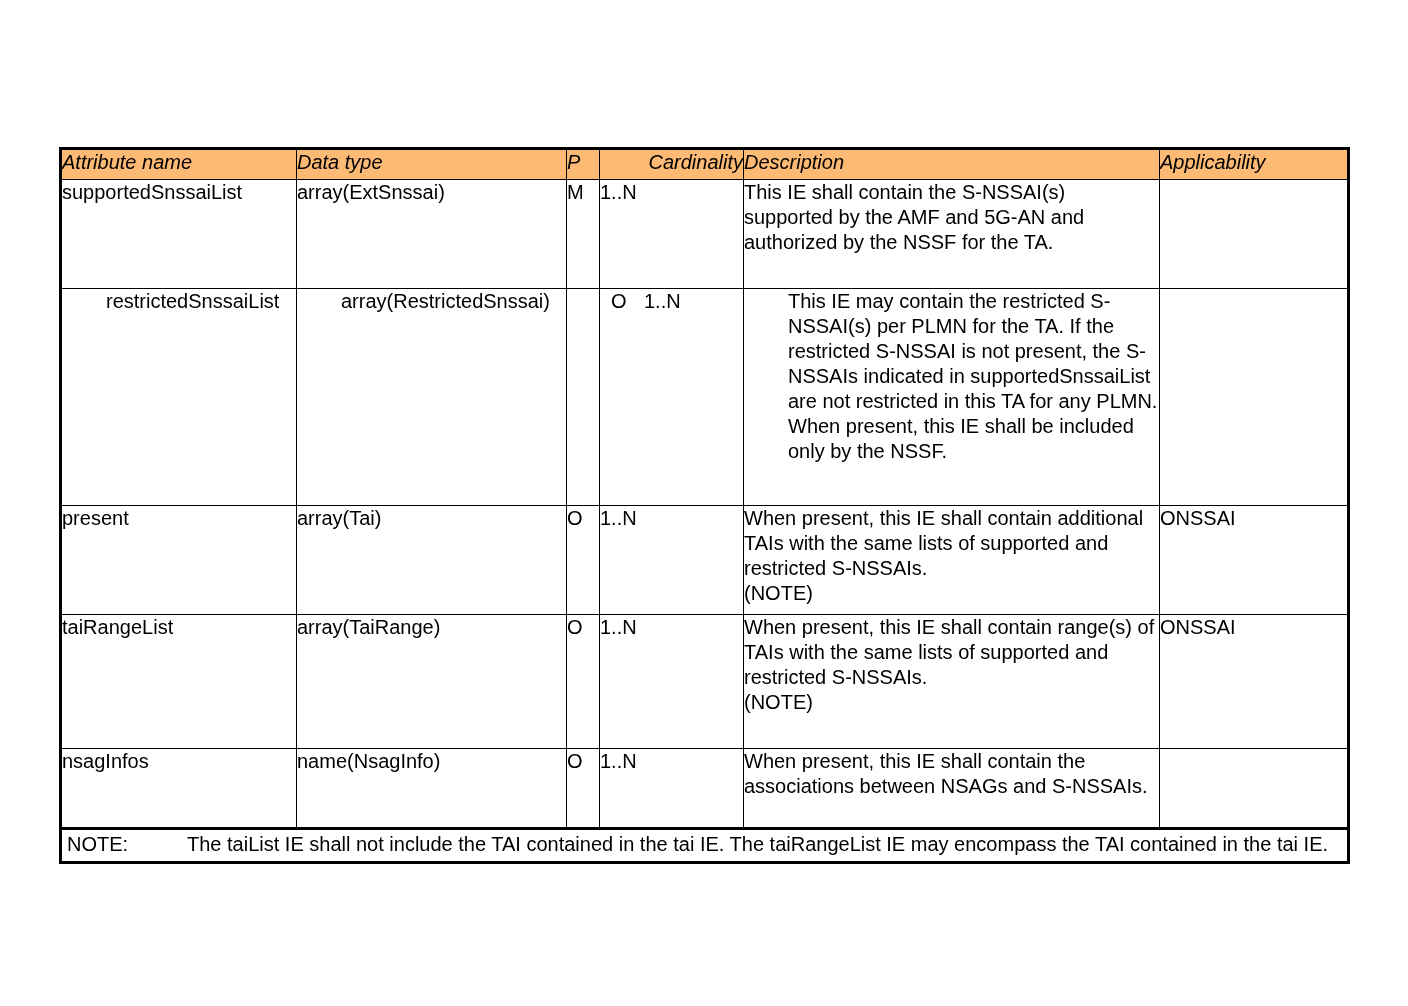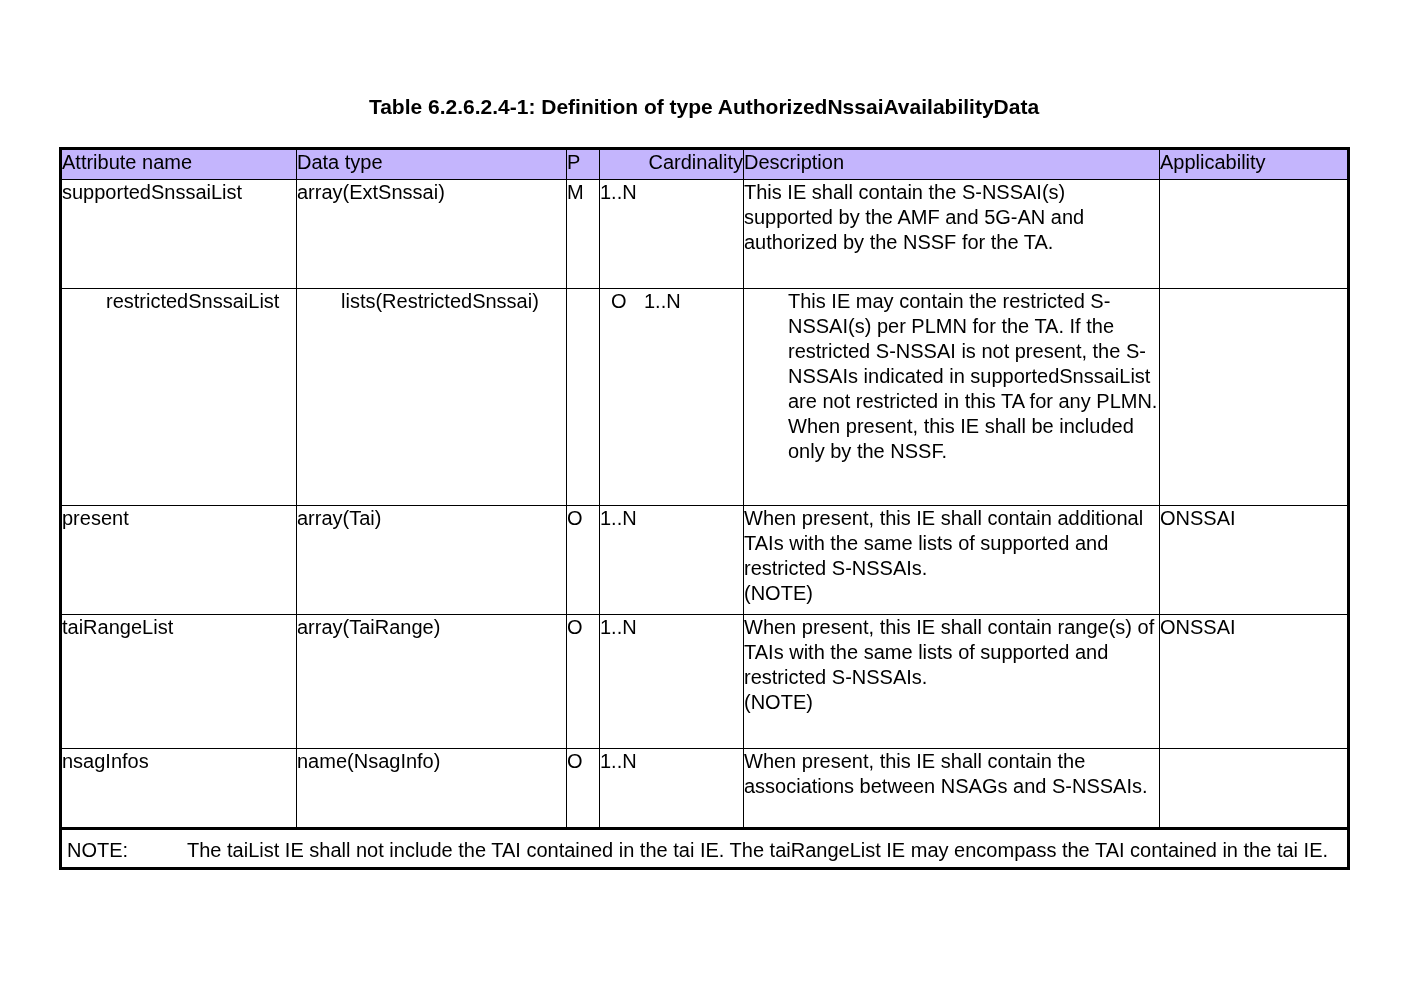--- a/index.html
+++ b/index.html
@@ -68,26 +68,27 @@
     border: 1px solid #000;
     padding: 0;
     vertical-align: top;
     font-size: 20px;
     line-height: 25px;
     font-weight: normal;
     text-align: left;
   }
   
   thead th {
-    background: #c4b5fd;
+    background: #fdba74;
     font-weight: bold;
     text-align: center;
     height: 29px;
     padding: 1px 3px 2px 3px;
     border-bottom: 3px solid #000;
+    font-style: italic;
   }
   thead th.plain-left {
     font-weight: normal;
     text-align: right;
     padding-left: 5px;
   }
 
   tbody td {
     padding: 2px 4px 3px 5px;
   }
@@ -117,31 +118,29 @@
   }
   .note-line {
     display: block;
     padding-left: 120px;
     text-indent: -120px;
   }
   .note-label {
     display: inline-block;
     width: 120px;
     text-indent: 0;
-    margin-top: 6px;
   }
   .cell-text { display: block; white-space: pre-line; }
 </style>
 </head>
 <body>
 
 <div class="page">
 
 
-  <div class="table-caption">Table 6.2.6.2.4-1: Definition of type AuthorizedNssaiAvailabilityData</div>
 
   <div class="table-wrap">
     <table class="def-table">
       <colgroup>
         <col class="col-attr">
           <col class="col-type">
           <col class="col-p">
         <col class="col-card">
           <col class="col-desc">
           <col class="col-appl">
@@ -178,21 +177,21 @@
           <td>
               <span class="cell-text"></span>
             </td>
         </tr>
 
         <tr class="r-restricted">
           <td>
               <span class="cell-text">restrictedSnssaiList</span>
             </td>
           <td>
-              <span class="cell-text">lists(RestrictedSnssai)</span>
+              <span class="cell-text">array(RestrictedSnssai)</span>
             </td>
           <td class="c-p">
               <span class="cell-text">O</span>
             </td>
           <td>
               <span class="cell-text">1..N</span>
             </td>
           <td>
               <span class="cell-text">This IE may contain the restricted S-NSSAI(s) per PLMN for the TA. If the restricted S-NSSAI is not present, the S-NSSAIs indicated in supportedSnssaiList are not restricted in this TA for any PLMN. When present, this IE shall be included only by the NSSF.</span>
             </td>

